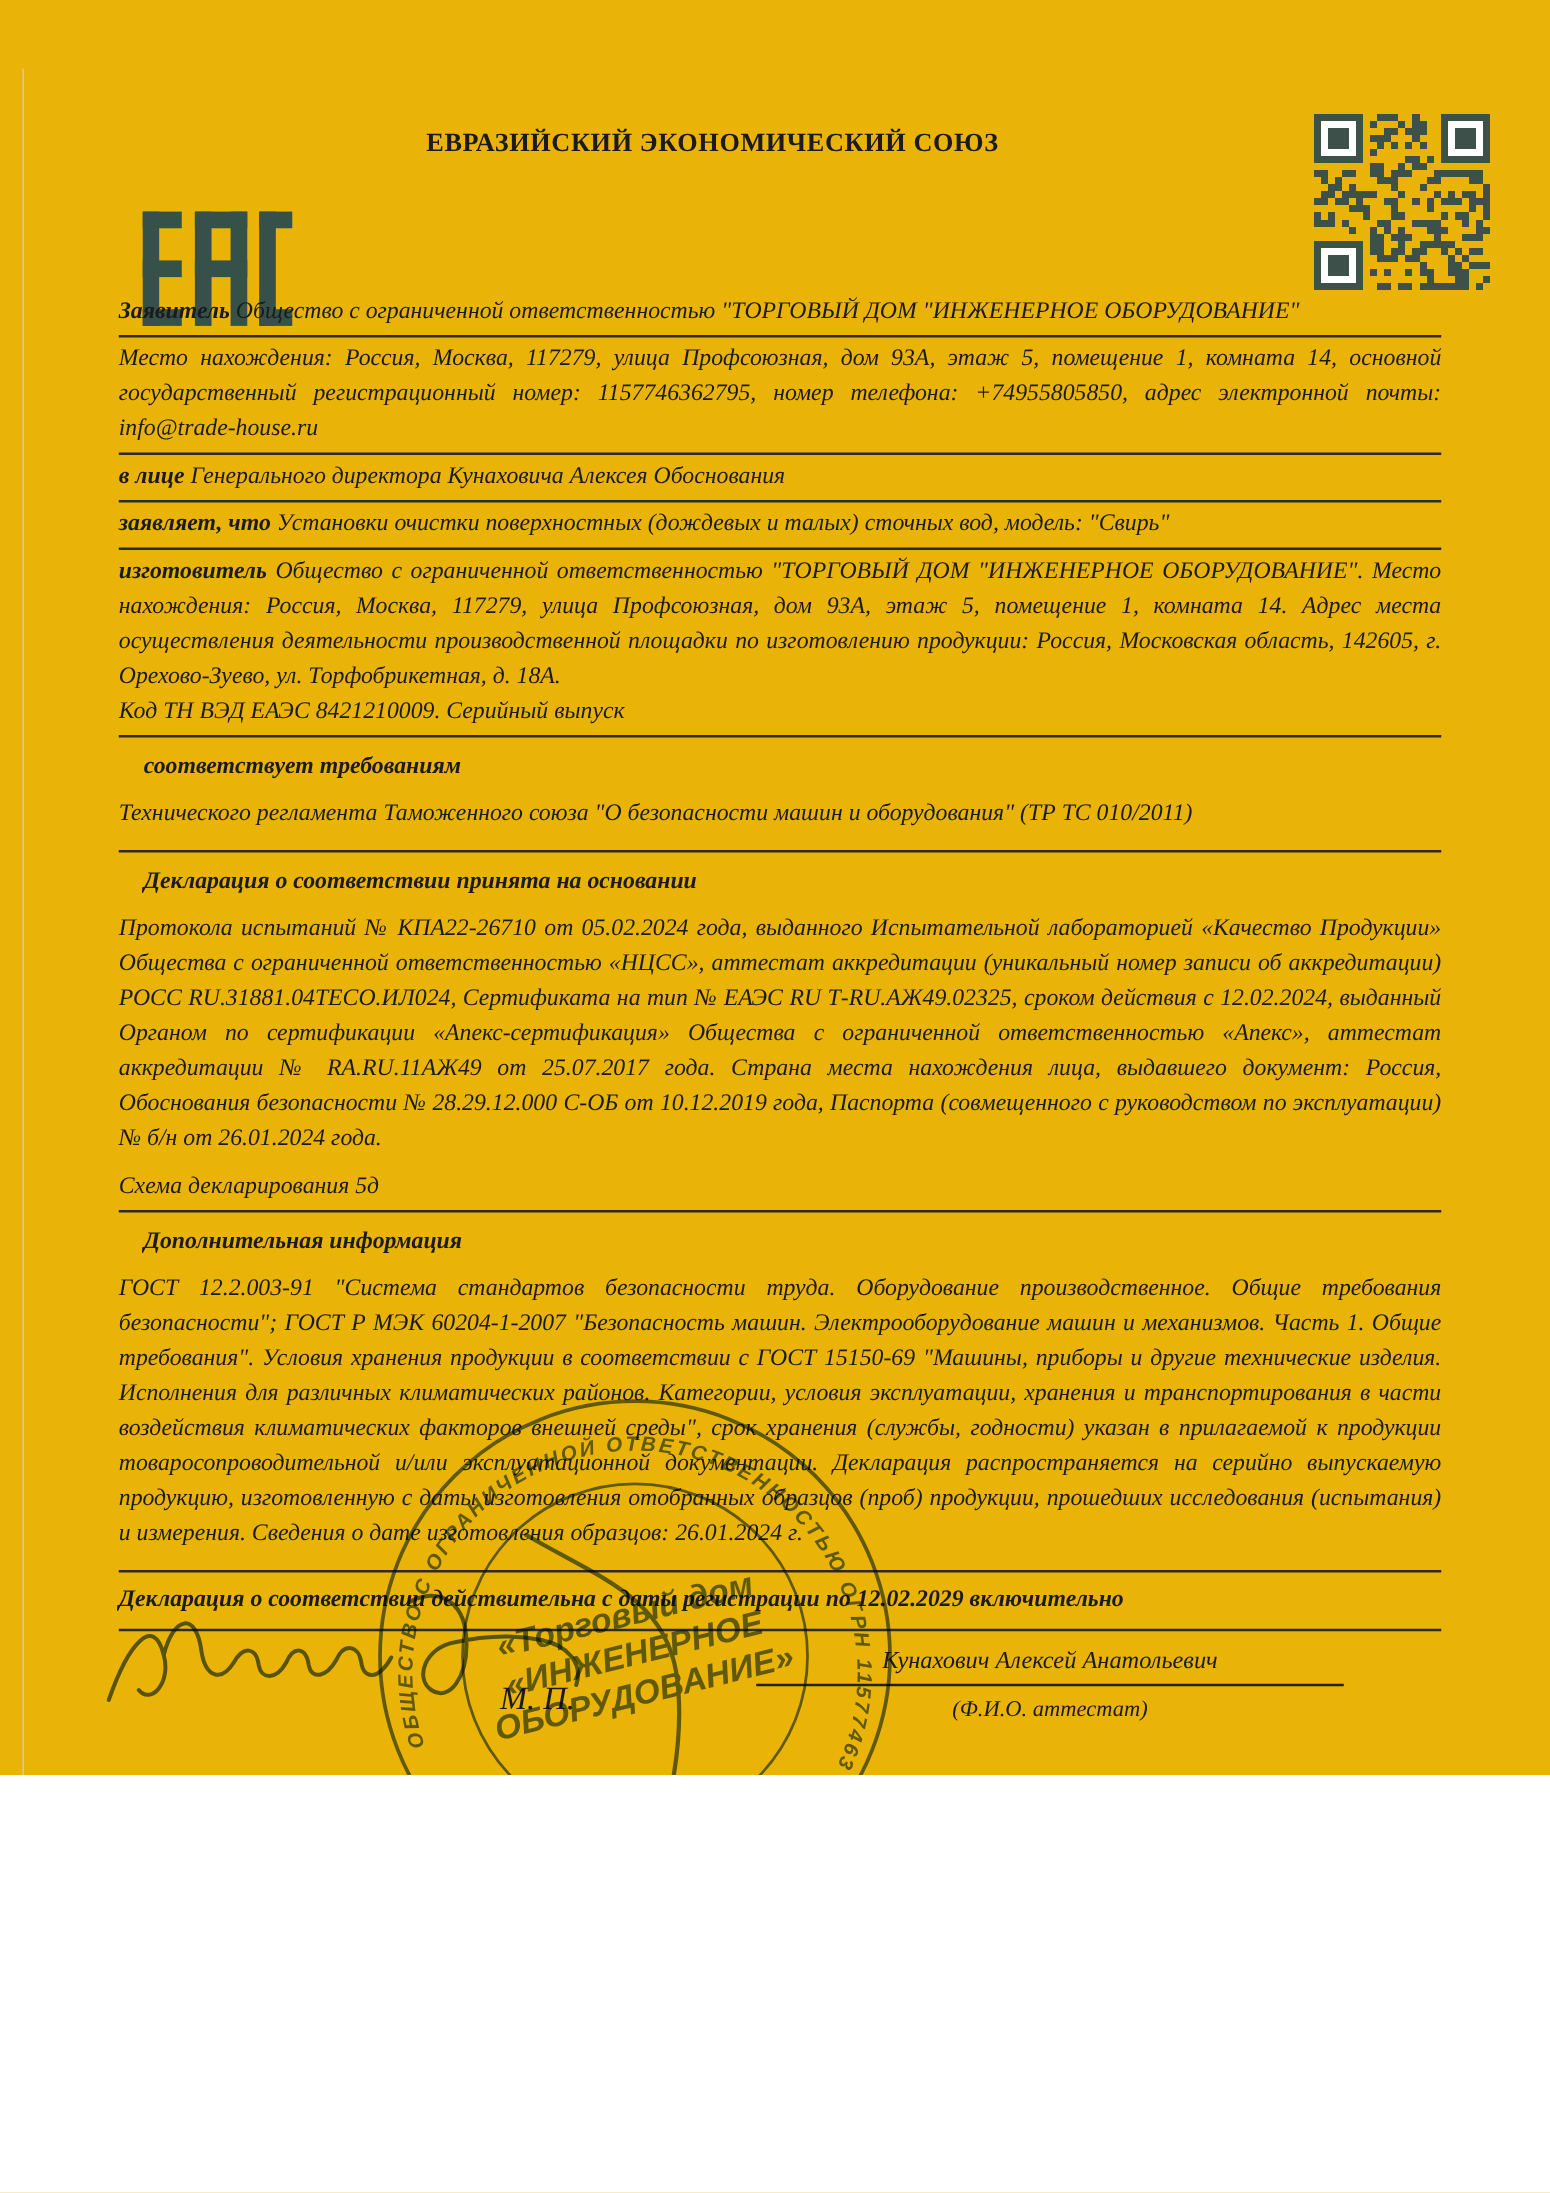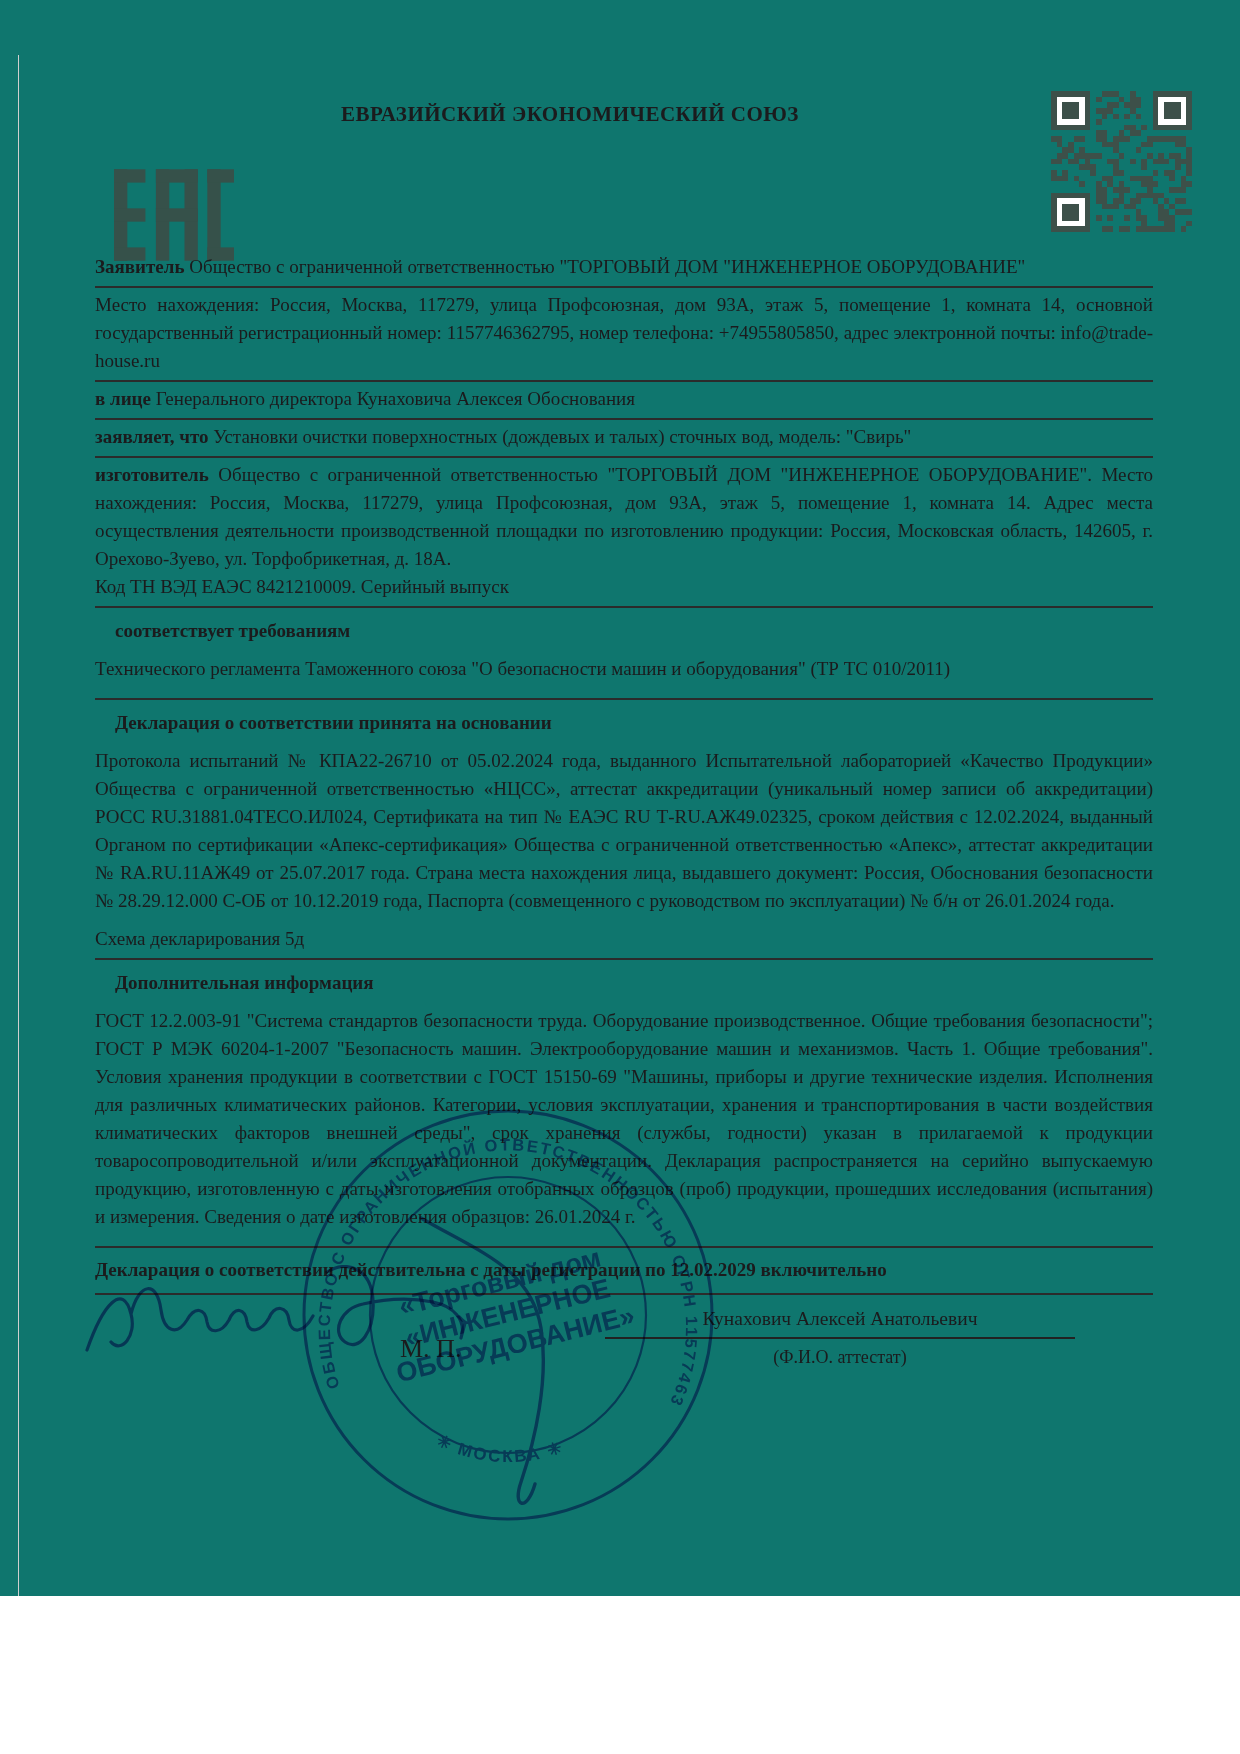--- a/index.html
+++ b/index.html
@@ -1,29 +1,29 @@
 <!DOCTYPE html>
 <html lang="ru"><head>
 <meta charset="utf-8">
 <style>
   html,body{margin:0;padding:0;background:#ffffff;}
   .page{
-    position:relative; width:1240px; height:1596px; background:#0f766e;
+    position:relative; width:1240px; height:1420px; background:#eab308;
     font-family:"Liberation Serif", serif; color:#1b1b1d; overflow:hidden;
   }
   .scan-edge{position:absolute; left:18px; top:55px; bottom:0; width:1px; background:#cfcfcf;}
   .doc-title{
     position:absolute; top:100px; left:240px; width:660px; text-align:center;
     font-weight:bold; font-size:21px; line-height:28px; letter-spacing:.5px;
   }
   .eac-logo{position:absolute; left:114px; top:166px; width:120px; height:98px;}
   .qr{position:absolute; left:1051px; top:91px; width:141px; height:141px;}
   .content{
-    position:absolute; left:95px; top:250px; width:1058px;
-    font-size:19px; line-height:28px;
+    position:absolute; left:95px; top:232px; width:1058px;
+    font-size:19px; line-height:28px;font-style:italic;
   }
   .row{border-bottom:2px solid #2b2b2b; padding:3px 0 5px 0;}
   b.lead{font-weight:bold;}
   .just{text-align:justify;}
   .sec-h{font-weight:bold; padding:6px 0 2px 0;margin-left:20px;}
   .sec-p{padding:8px 0 10px 0;}
   .validity{font-weight:bold; padding:8px 0 9px 0; border-bottom:2px solid #2b2b2b;}
   .sig-wrap{position:relative;}
   .sig-row{display:flex; padding-top:16px; height:104px; position:relative;}
   .sig-left{position:relative; width:300px;}

